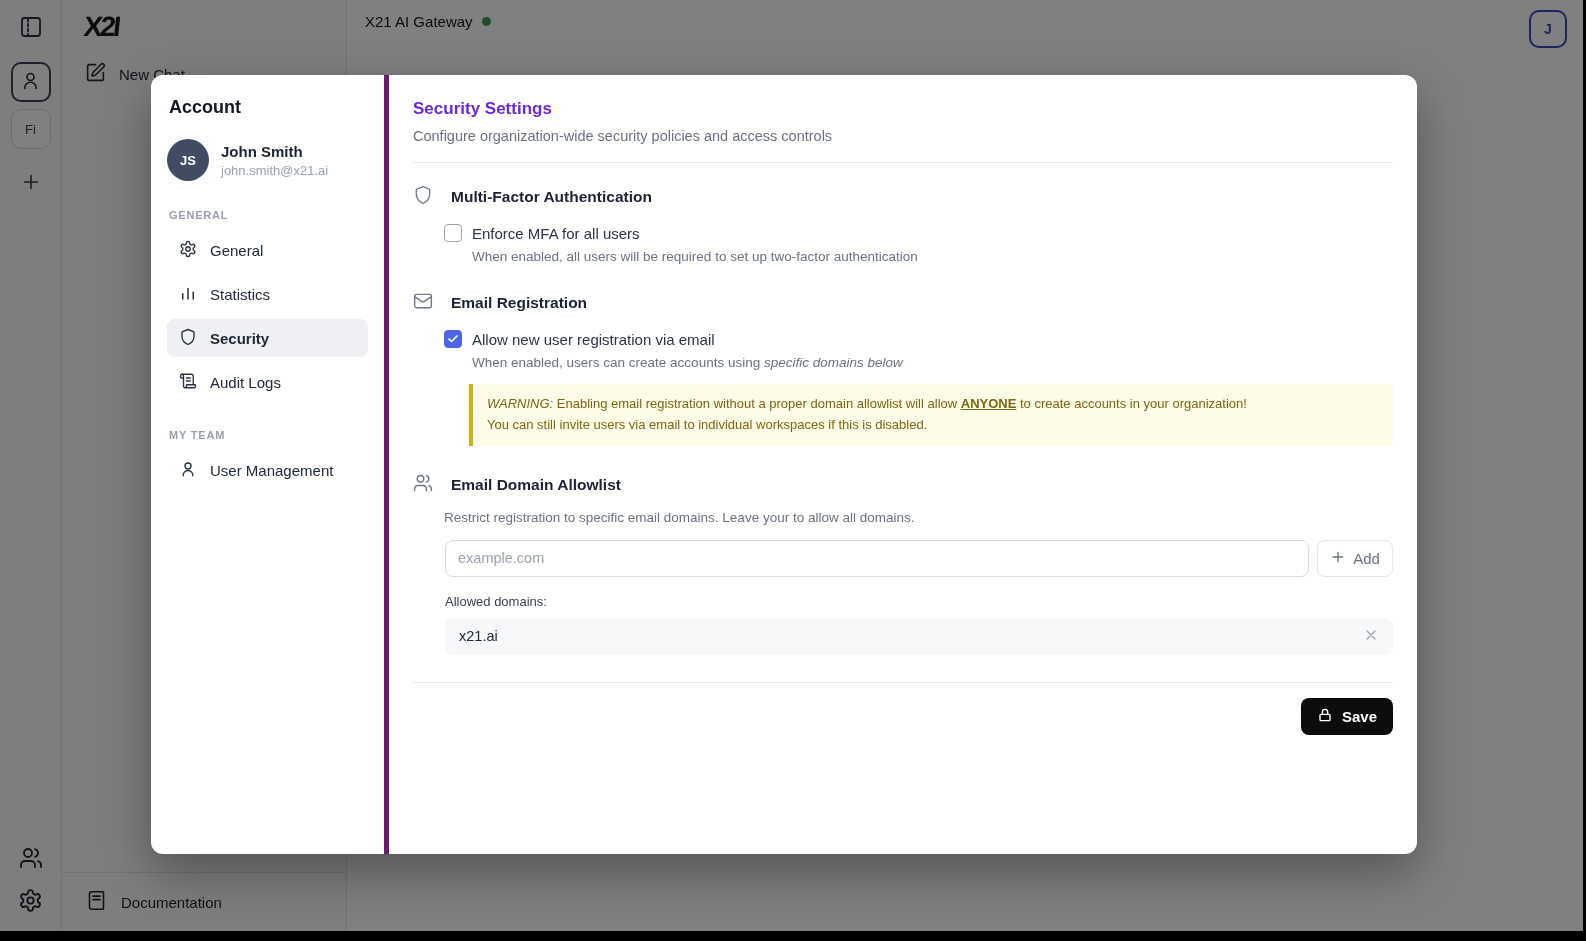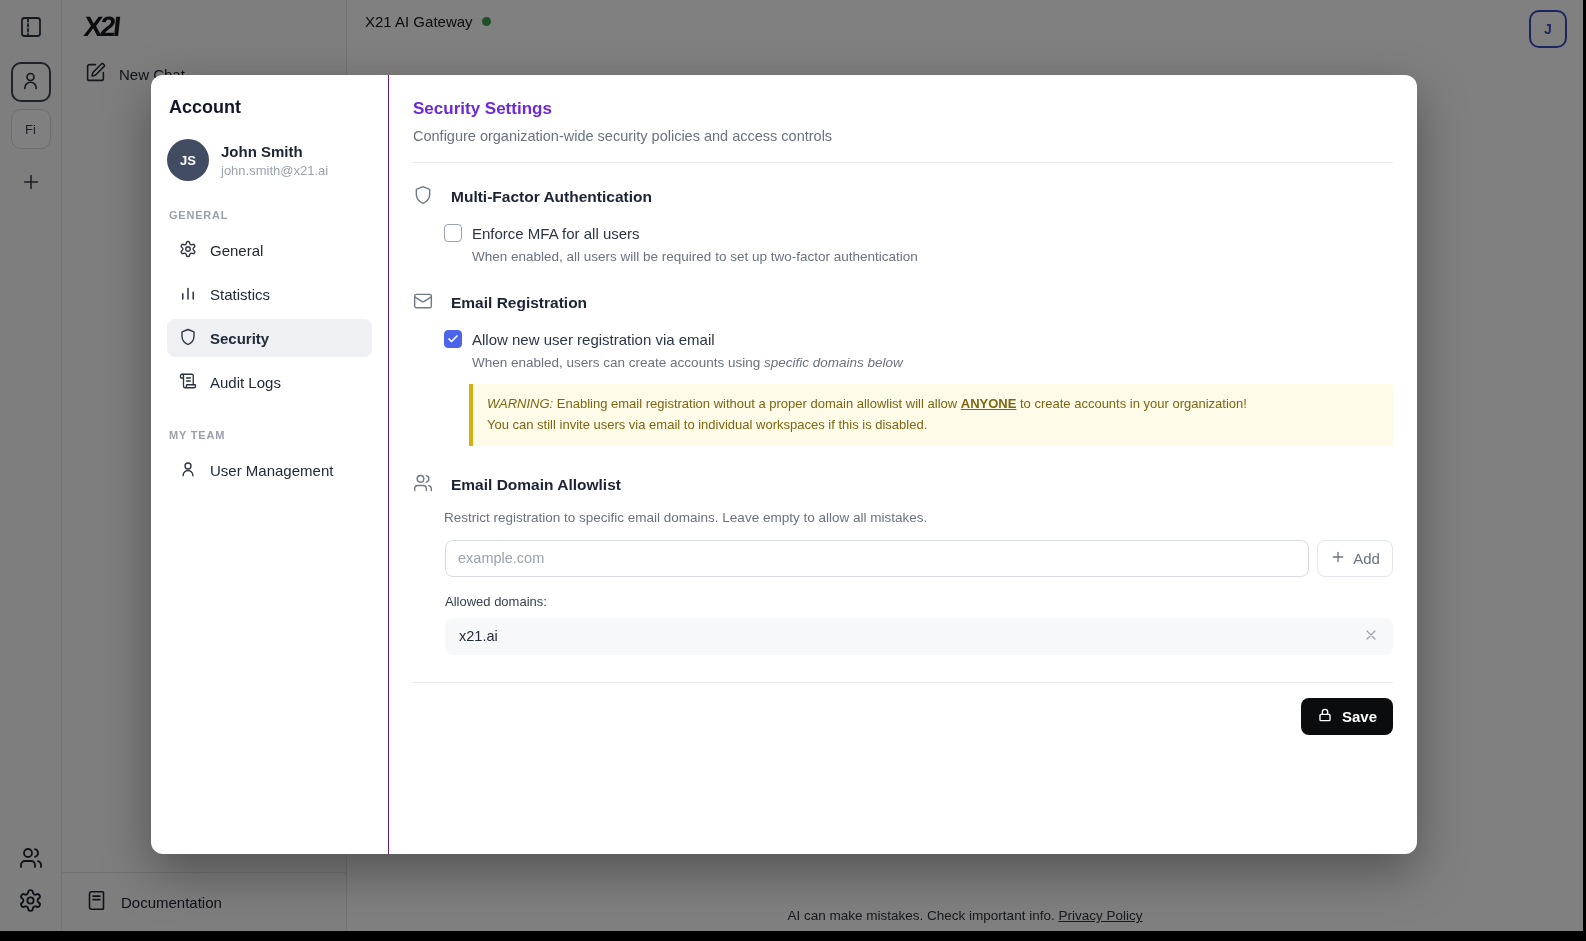--- a/index.html
+++ b/index.html
@@ -30,21 +30,21 @@
   .status-dot { width:9px; height:9px; border-radius:50%; background:#3f9e52; }
   .user-chip { position:absolute; top:10px; right:16px; width:38px; height:38px; border-radius:10px; border:2px solid #3a4bc0; color:#3a4bc0; font-size:14px; font-weight:600; display:flex; align-items:center; justify-content:center; background:none; cursor:pointer; }
   .footer { position:absolute; bottom:8px; left:0; width:100%; text-align:center; font-size:13.5px; color:#30353c; }
   .footer a { color:#30353c; }
 
   
   .overlay { position:absolute; inset:0; background:rgba(0,0,0,0.497); }
 
   .modal { position:absolute; left:151px; top:75px; width:1266px; height:779px; background:#fff; border-radius:12px; box-shadow:0 18px 50px rgba(0,0,0,.35); display:flex; overflow:hidden; }
 
-  .m-side { width:238px; border-right:1px solid #701a75; padding:16px; flex-shrink:0; }
+  .m-side { width:238px; border-right:5px solid #701a75; padding:16px; flex-shrink:0; }
   .m-side-title { font-size:18px; font-weight:800; color:#101828; margin:6px 0 21px 2px; }
   .m-user { display:flex; align-items:center; gap:12px; margin-bottom:28px; }
   .m-avatar { width:42px; height:42px; border-radius:50%; background:#414c62; color:#fff; font-size:13px; font-weight:700; display:flex; align-items:center; justify-content:center; }
   .m-user-name { font-size:15px; font-weight:700; color:#1c2433; }
   .m-user-email { font-size:13px; color:#9aa3ae; margin-top:3px; }
   .m-group-label { font-size:11px; font-weight:700; letter-spacing:.8px; color:#99a1ac; margin:0 0 10px 2px; }
   .m-group-gap { margin-top:28px; }
   .m-nav-item { display:flex; align-items:center; gap:13px; height:38px; padding:0 12px; border-radius:8px; font-size:15px; color:#222b3a; cursor:pointer; margin-bottom:6px; background:none; border:none; width:100%; text-align:left; }
   .m-nav-item svg { color:#2a3342; flex-shrink:0; }
   .m-nav-item.active { background:#eef0f3; font-weight:700; }
@@ -163,23 +163,20 @@
     </div>
 
     <div class="main">
       <div class="app-header">
         <span class="app-title">X21 AI Gateway</span>
         <span class="status-dot"></span>
       </div>
       <button class="user-chip">
         <span>J</span>
       </button>
-      <div class="footer">
-        <span>AI can make mistakes. Check important info. </span><a href="#">Privacy Policy</a>
-      </div>
     </div>
   </div>
 
   <div class="overlay"></div>
 
   <div class="modal">
 
     <div class="m-side">
       <div class="m-side-title">Account</div>
       <div class="m-user">
@@ -304,21 +301,21 @@
           <span>
             <svg width="20" height="20" viewBox="0 0 24 24" fill="none" stroke="currentColor" stroke-width="1.7" stroke-linecap="round" stroke-linejoin="round">
                 <path d="M16 21v-2a4 4 0 0 0-4-4H6a4 4 0 0 0-4 4v2"></path>
                 <circle cx="9" cy="7" r="4"></circle>
                 <path d="M22 21v-2a4 4 0 0 0-3-3.87"></path>
                 <path d="M16 3.13a4 4 0 0 1 0 7.75"></path>
               </svg>
           </span>
           <span class="sec-title">Email Domain Allowlist</span>
         </div>
-        <div class="al-desc">Restrict registration to specific email domains. Leave empty to allow all mistakes.</div>
+        <div class="al-desc">Restrict registration to specific email domains. Leave your to allow all domains.</div>
         <div class="al-input-row">
           <input class="al-input" type="text" placeholder="example.com" style="">
           <button class="al-add">
             <span>
               <svg width="16" height="16" viewBox="0 0 24 24" fill="none" stroke="currentColor" stroke-width="2" stroke-linecap="round">
                   <path d="M12 5v14M5 12h14"></path>
                 </svg>
             </span>
             <span>Add</span>
           </button>

